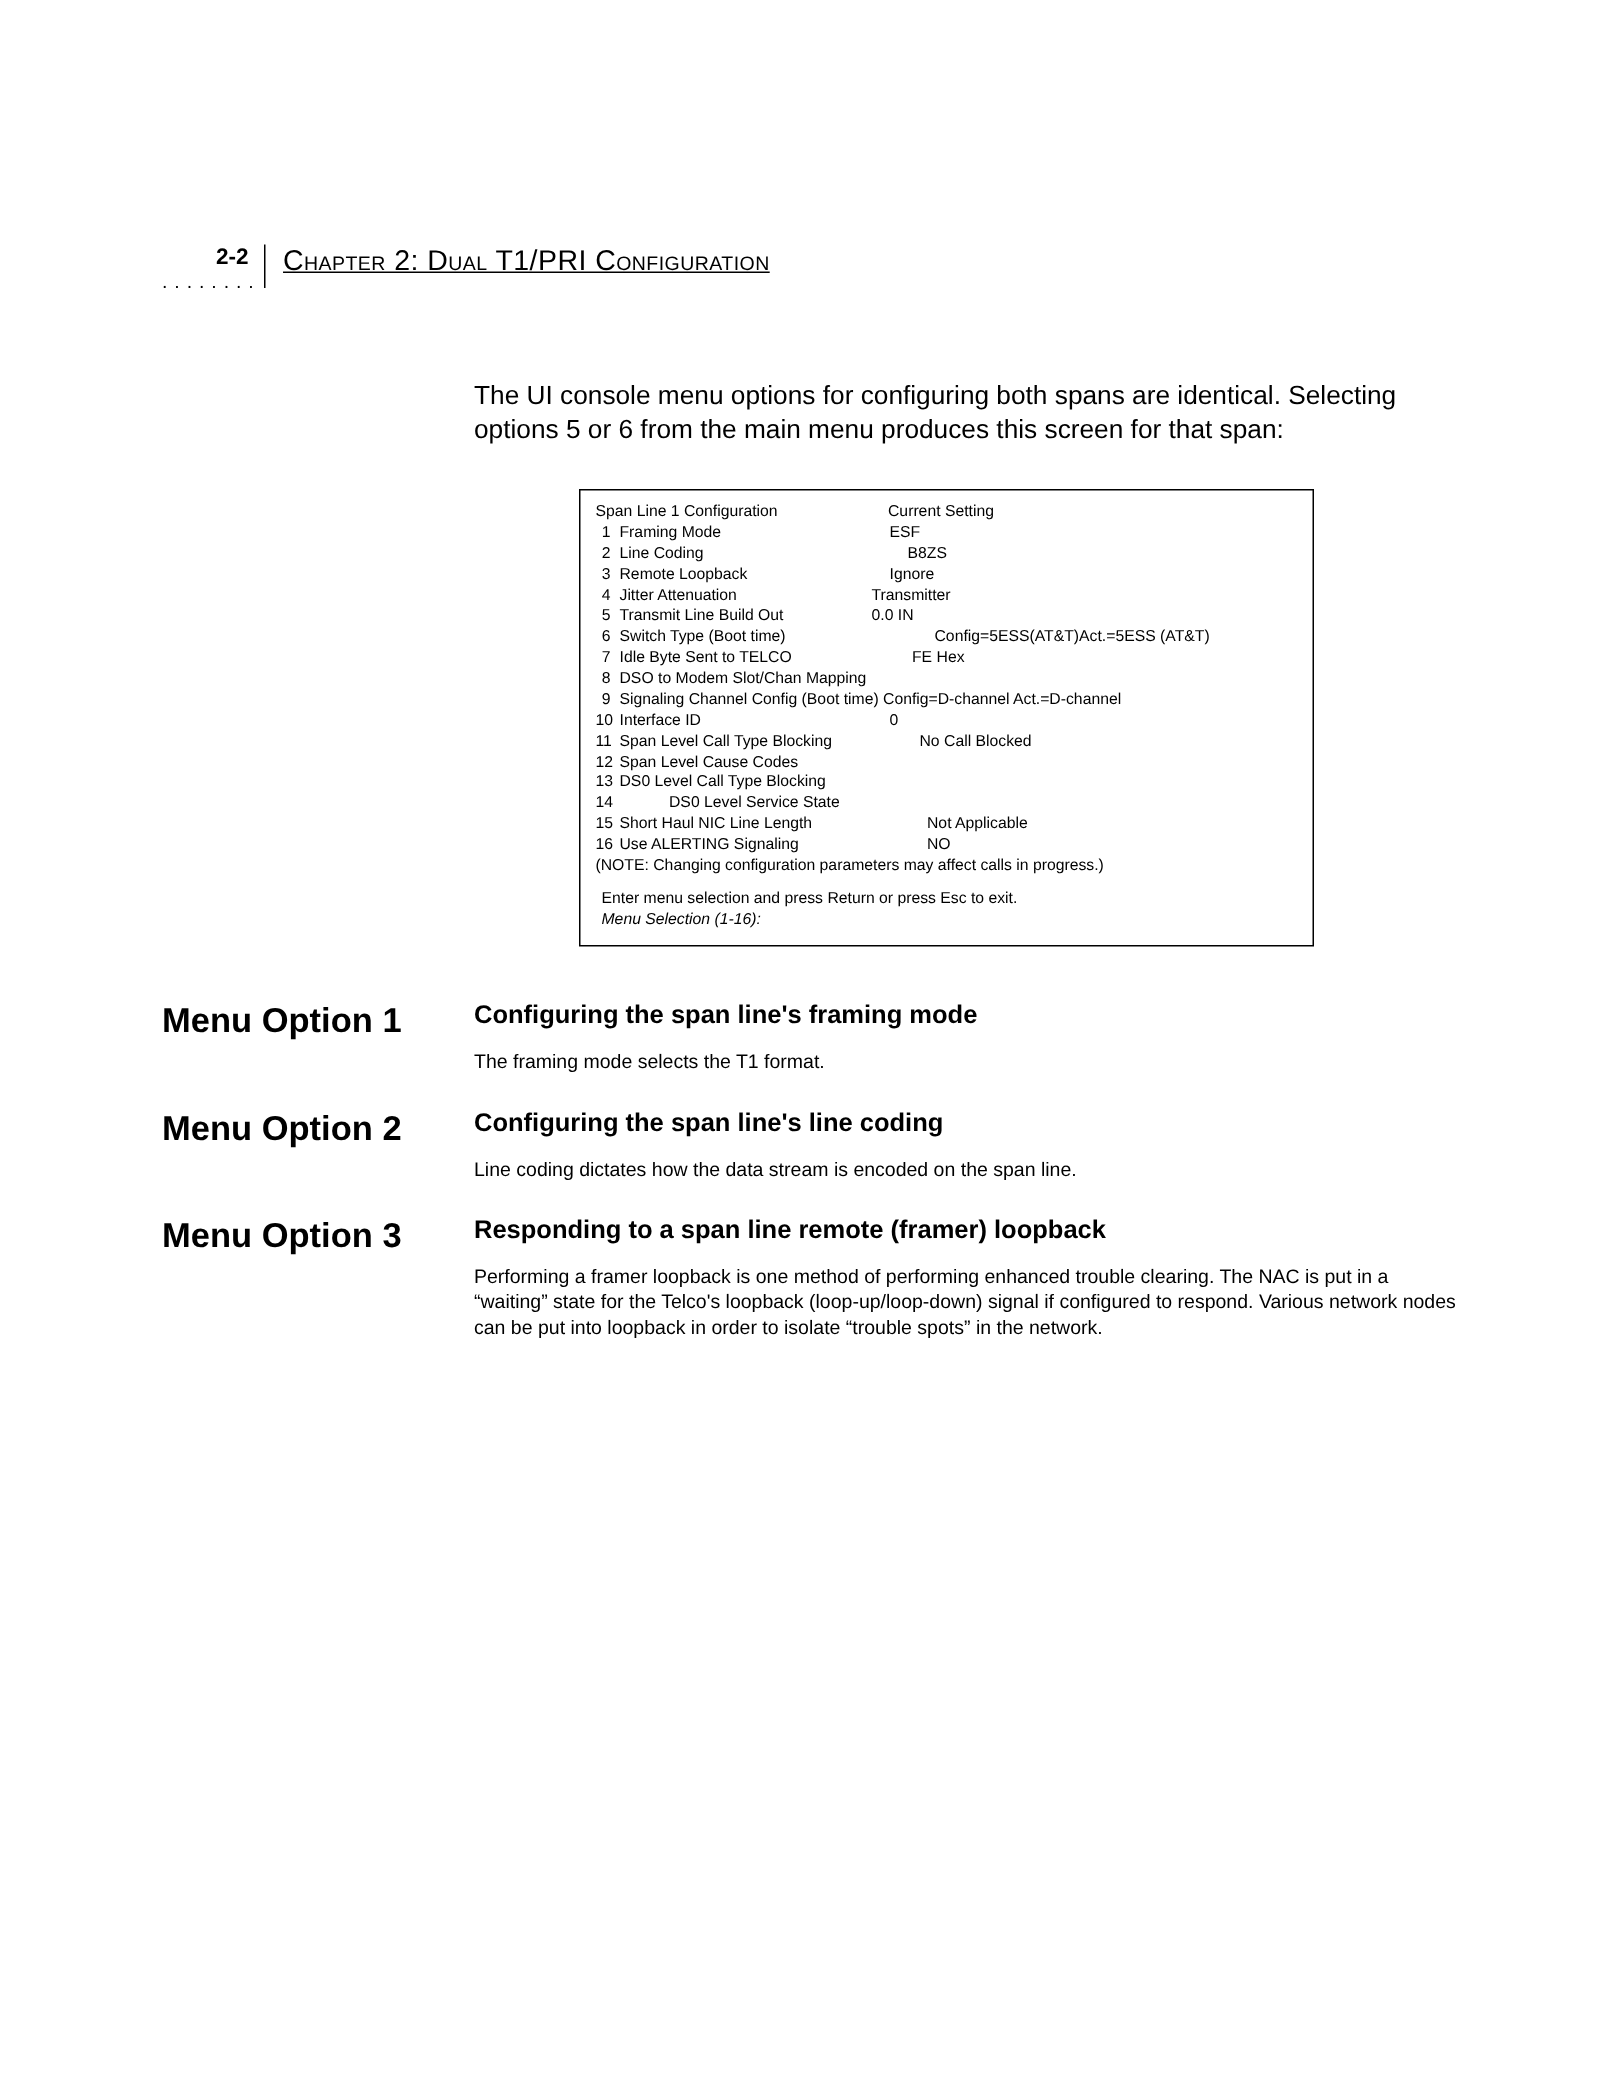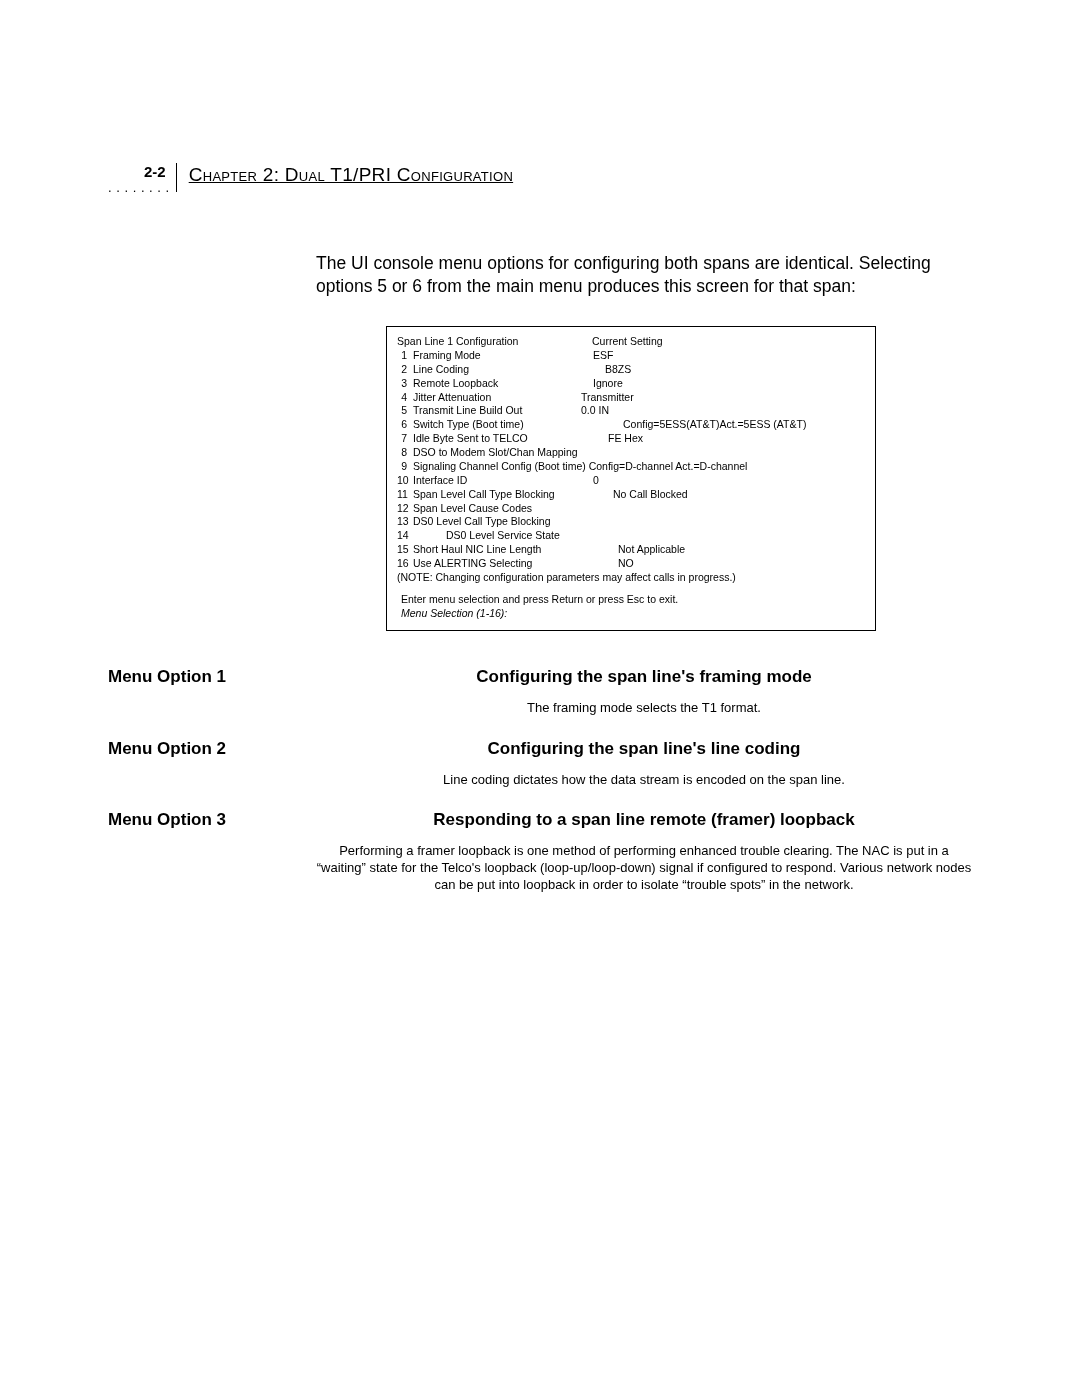--- a/index.html
+++ b/index.html
@@ -74,29 +74,28 @@
     }
     .cr-num { width: 16px; text-align: right; padding-right: 6px; }
     .cr-label { flex: 0 0 auto; }
     .cr-setting { margin-left: 0; }
     .console-note { margin-top: 0; }
     .console-prompt { margin-top: 8px; padding-left: 4px; }
     .console-sel { padding-left: 4px; font-style: italic; }
     .option-label {
       width: 208px;
       flex: 0 0 208px;
-      font-size: 17px;
+      font-size: 23px;
       font-weight: bold;
       margin-left: -208px;
       text-align: left;
       padding-right: 10px;
     }
     .option-body {
       width: 660px;
-      text-align: center;
     }
     .option-heading {
       font-size: 17px;
       font-weight: bold;
       margin-bottom: 12px;
     }
     .option-text {
       font-size: 13px;
       line-height: 1.32;
     }
@@ -196,21 +195,21 @@
             <span class="cr-label" style="width: 200px; padding-left: 33px;">DS0 Level Service State</span>
             <span class="cr-setting"></span>
           </div>
           <div class="console-row">
             <span class="cr-num">15</span>
             <span class="cr-label" style="width: 205px;">Short Haul NIC Line Length</span>
             <span class="cr-setting">Not Applicable</span>
           </div>
           <div class="console-row">
             <span class="cr-num">16</span>
-            <span class="cr-label" style="width: 205px;">Use ALERTING Selecting</span>
+            <span class="cr-label" style="width: 205px;">Use ALERTING Signaling</span>
             <span class="cr-setting">NO</span>
           </div>
         </div>
       <div class="console-note">(NOTE: Changing configuration parameters may affect calls in progress.)</div>
       <div class="console-prompt">Enter menu selection and press Return or press Esc to exit.</div>
       <div class="console-sel">Menu Selection (1-16):</div>
     </div>
   </div>
 
   <div id="options-container">

